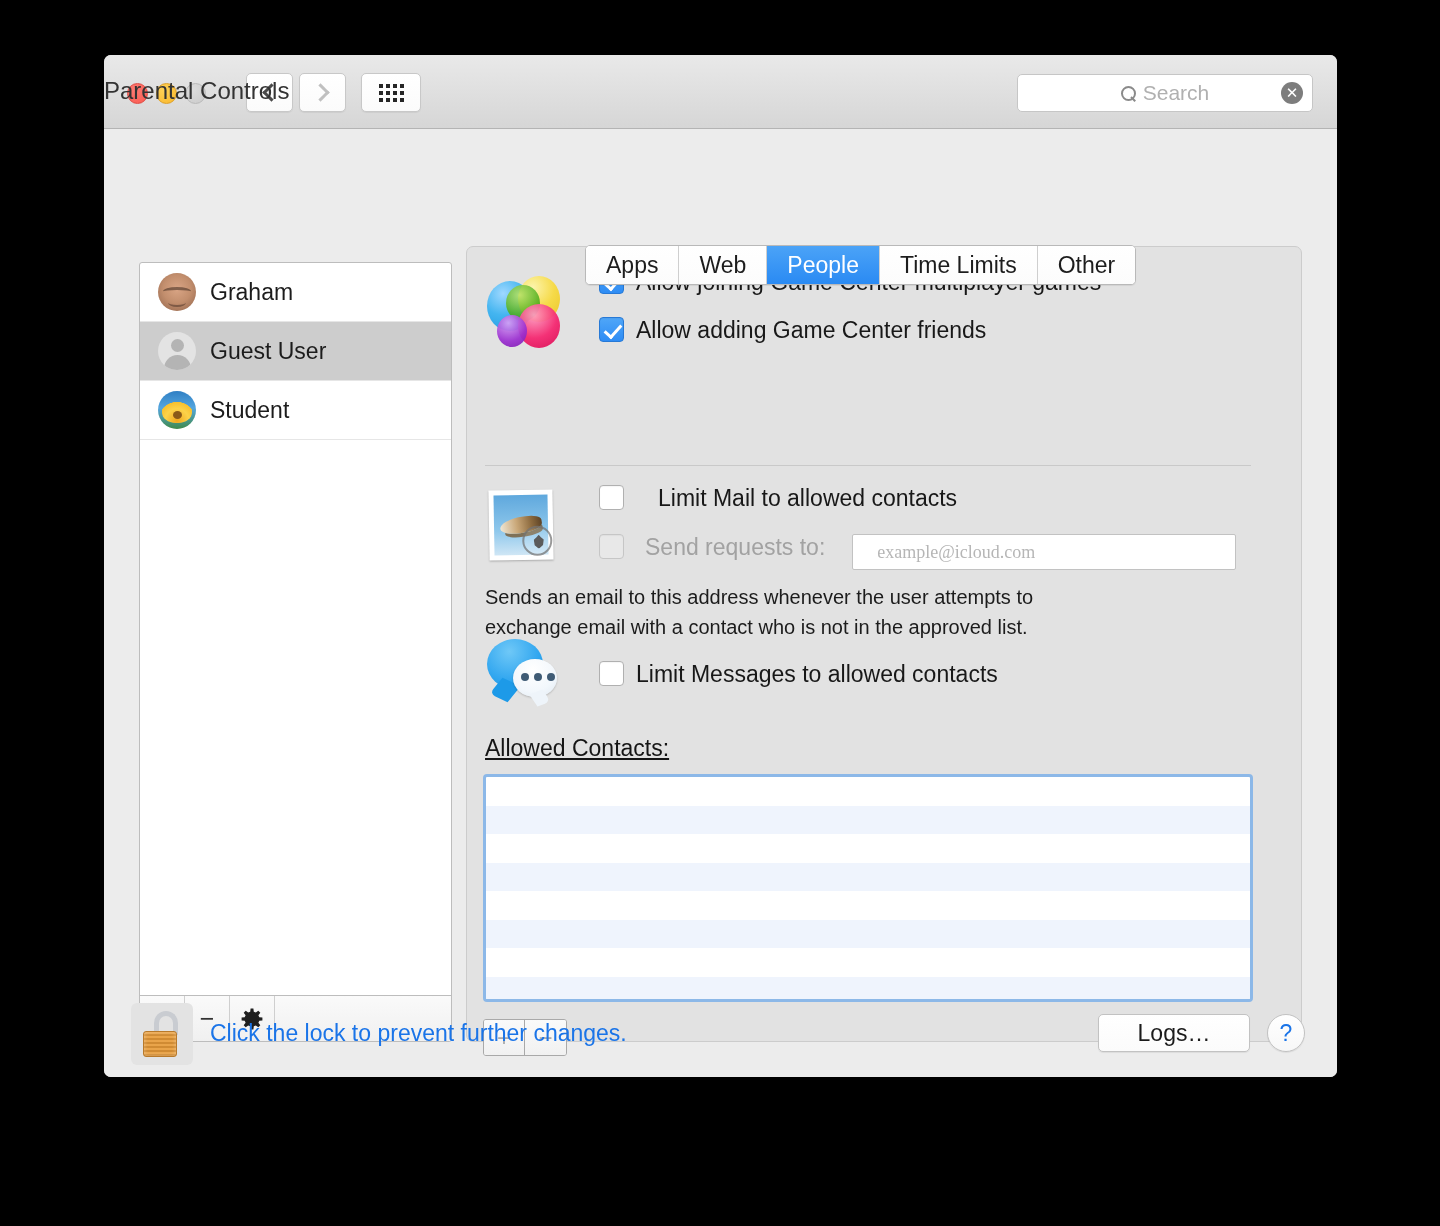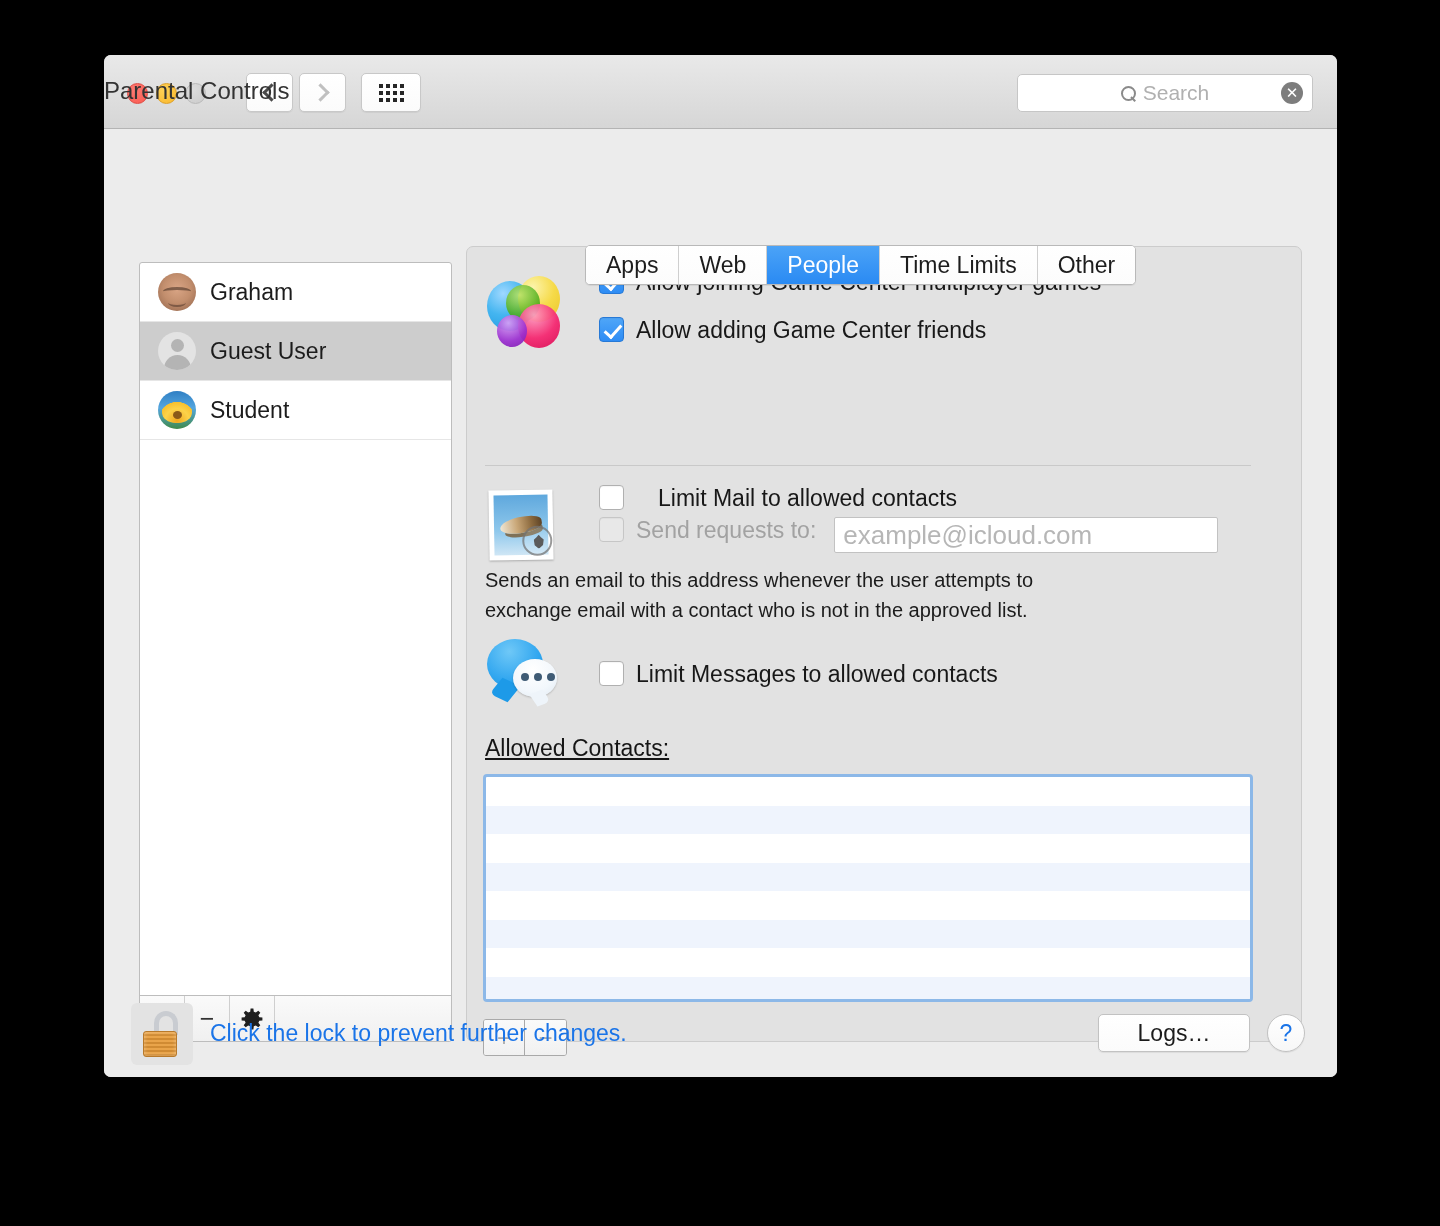--- a/index.html
+++ b/index.html
@@ -263,22 +263,22 @@
   }
   .cb.disabled { background: #e8e8e8; border-color: #c6c6c6; }
   .cblabel { font-size: 23px; color: #181818; margin-left: 12px; white-space: nowrap; }
   .cblabel.dim { color: #a2a2a2; }
 
   .divider { position: absolute; height: 1px; background: #c9c9c9; }
 
   .emailfield {
     width: 384px; height: 36px; background: #fff;
     border: 1px solid #c2c2c2; border-radius: 2px;
-    display: flex; align-items: center; padding: 0 8px;
-    font-size: 26px; color: #b6b6b6;
+    display: flex; align-items: center; padding: 0 24px;
+    font-size: 18px; color: #b6b6b6; font-family: Liberation Serif, serif;
   }
 
   .helptext { font-size: 20px; color: #1c1c1c; line-height: 30px; }
 
   .sectlabel { font-size: 23px; color: #151515; text-decoration: underline; }
 
   .listbox {
     position: absolute;
     width: 770px; height: 228px;
     background: #fff;
@@ -466,21 +466,21 @@
             </div>
             <div class="postmark"></div>
           </div>
         </div>
 
         <div class="cbrow" style="margin-left:114px; height:30px;gap:22px;">
           <span class="cb"></span>
           <span class="cblabel">Limit Mail to allowed contacts</span>
         </div>
 
-        <div class="cbrow" style="margin-left:114px; height:36px; margin-top:2px;">
+        <div class="cbrow" style="margin-left:114px; height:36px; margin-top:19px;gap:9px;">
           <span class="cb disabled"></span>
           <span class="cblabel dim">Send requests to:</span>
           <span class="emailfield" style="margin-left:18px;">example@icloud.com</span>
         </div>
 
         <div class="helptext" style="margin-top:12px;">
           <div>Sends an email to this address whenever the user attempts to</div>
           <div>exchange email with a contact who is not in the approved list.</div>
         </div>
       </div>

